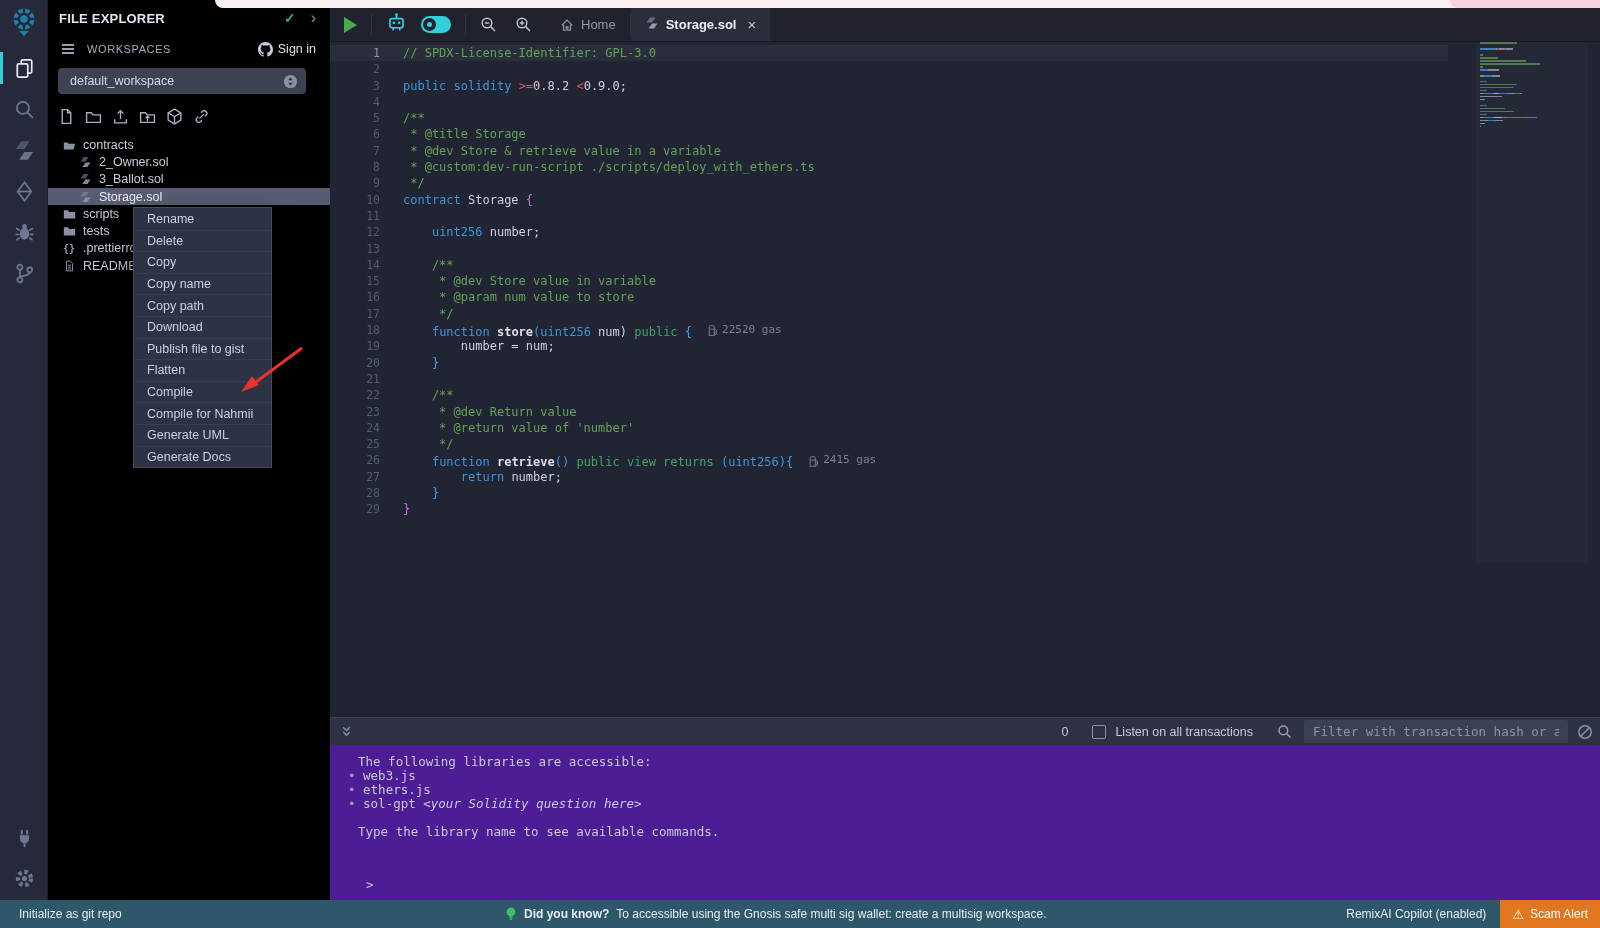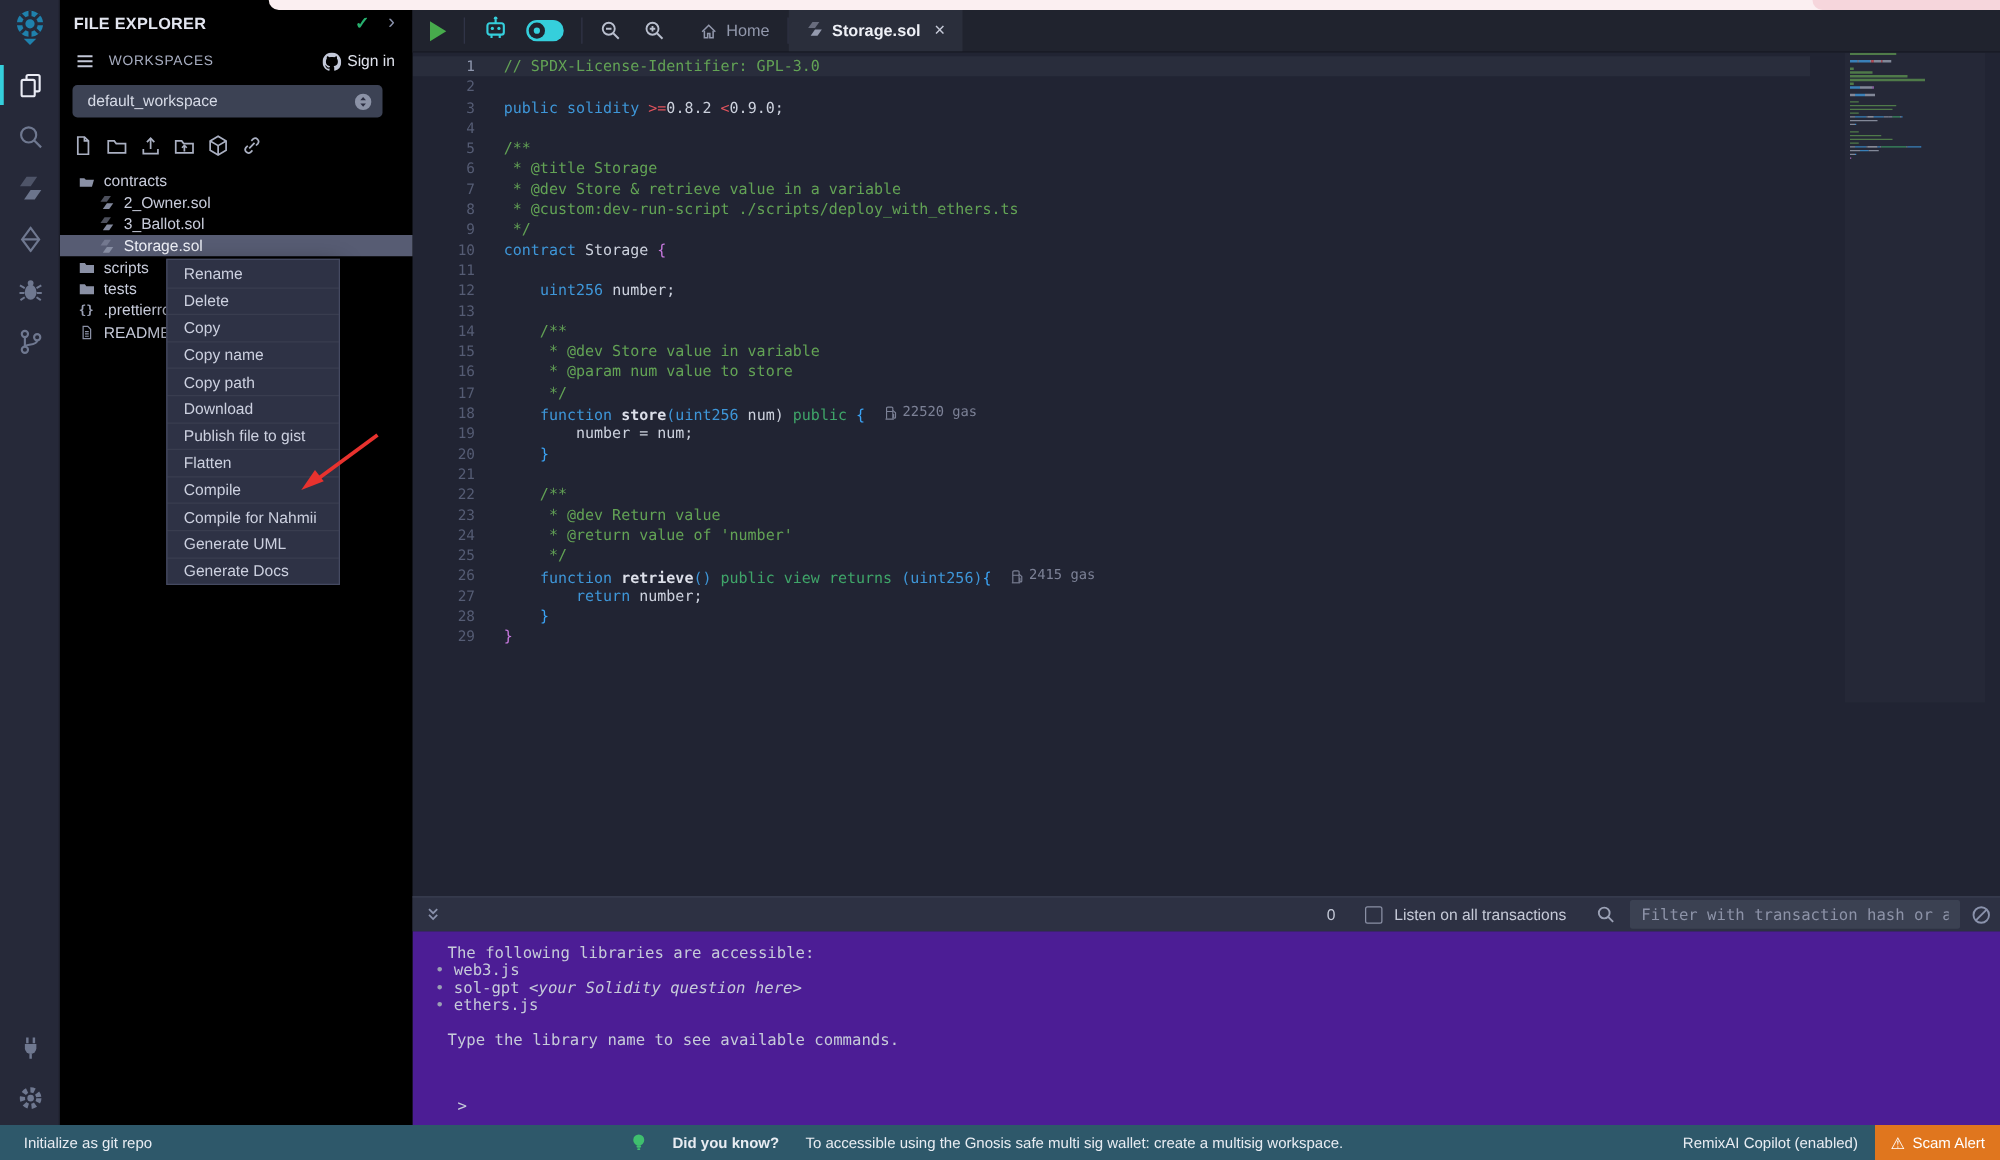--- a/index.html
+++ b/index.html
@@ -114,21 +114,21 @@
   .term-line.bullet { padding-left:18px; }
   .term-line .bdot { color:#9aa0b4; }
   .term-line a { color:#c6cbd9; cursor:pointer; }
   .term-line i { font-style:italic; }
   .term-prompt { position:absolute; left:8px; top:132px; padding-left:28px; color:#c6cbd9; }
 
   
   .statusbar { position:absolute; left:0; right:0; bottom:0; height:28px; background:#2e586a; z-index:50;
     display:flex; align-items:center; font-size:12px; color:#e8ecf2; }
   .sb-left { margin-left:19px; }
-  .sb-tip { position:absolute; left:505px; display:flex; align-items:center; gap:21px; }
+  .sb-tip { position:absolute; left:505px; display:flex; align-items:center; gap:7px; }
   .sb-tip svg { width:12px; height:15px; }
   .sb-tip b { font-weight:bold; }
   .sb-right { margin-left:auto; display:flex; align-items:center; height:28px; }
   .sb-copilot { margin-right:14px; }
   .scam-btn { height:28px; padding:0 12px; background:#e0761e; display:flex; align-items:center; gap:6px;
     color:#fff; cursor:pointer; }
   .scam-btn .warn { font-size:13px; }
 </style>
 </head>
 <body>
@@ -637,22 +637,22 @@
             <line x1="3.7" y1="12.3" x2="12.3" y2="3.7"></line>
           </svg>
         </span>
     </div>
   </div>
 
   <div class="termout">
     <div>
         <div class="term-line mono">The following libraries are accessible:</div>
         <div class="term-line mono bullet"><span class="bdot">• </span><a>web3.js</a></div>
+        <div class="term-line mono bullet"><span class="bdot">• </span><a>ethers.js</a></div>
         <div class="term-line mono bullet"><span class="bdot">• </span>sol-gpt <i>&lt;your Solidity question here&gt;</i></div>
-        <div class="term-line mono bullet"><span class="bdot">• </span><a>ethers.js</a></div>
         <div class="term-line mono"></div>
         <div class="term-line mono">Type the library name to see available commands.</div>
       </div>
     <div class="term-prompt mono">&gt;</div>
   </div>
 </div>
 
 <div class="statusbar">
   <span class="sb-left">Initialize as git repo</span>
   <span class="sb-tip">

